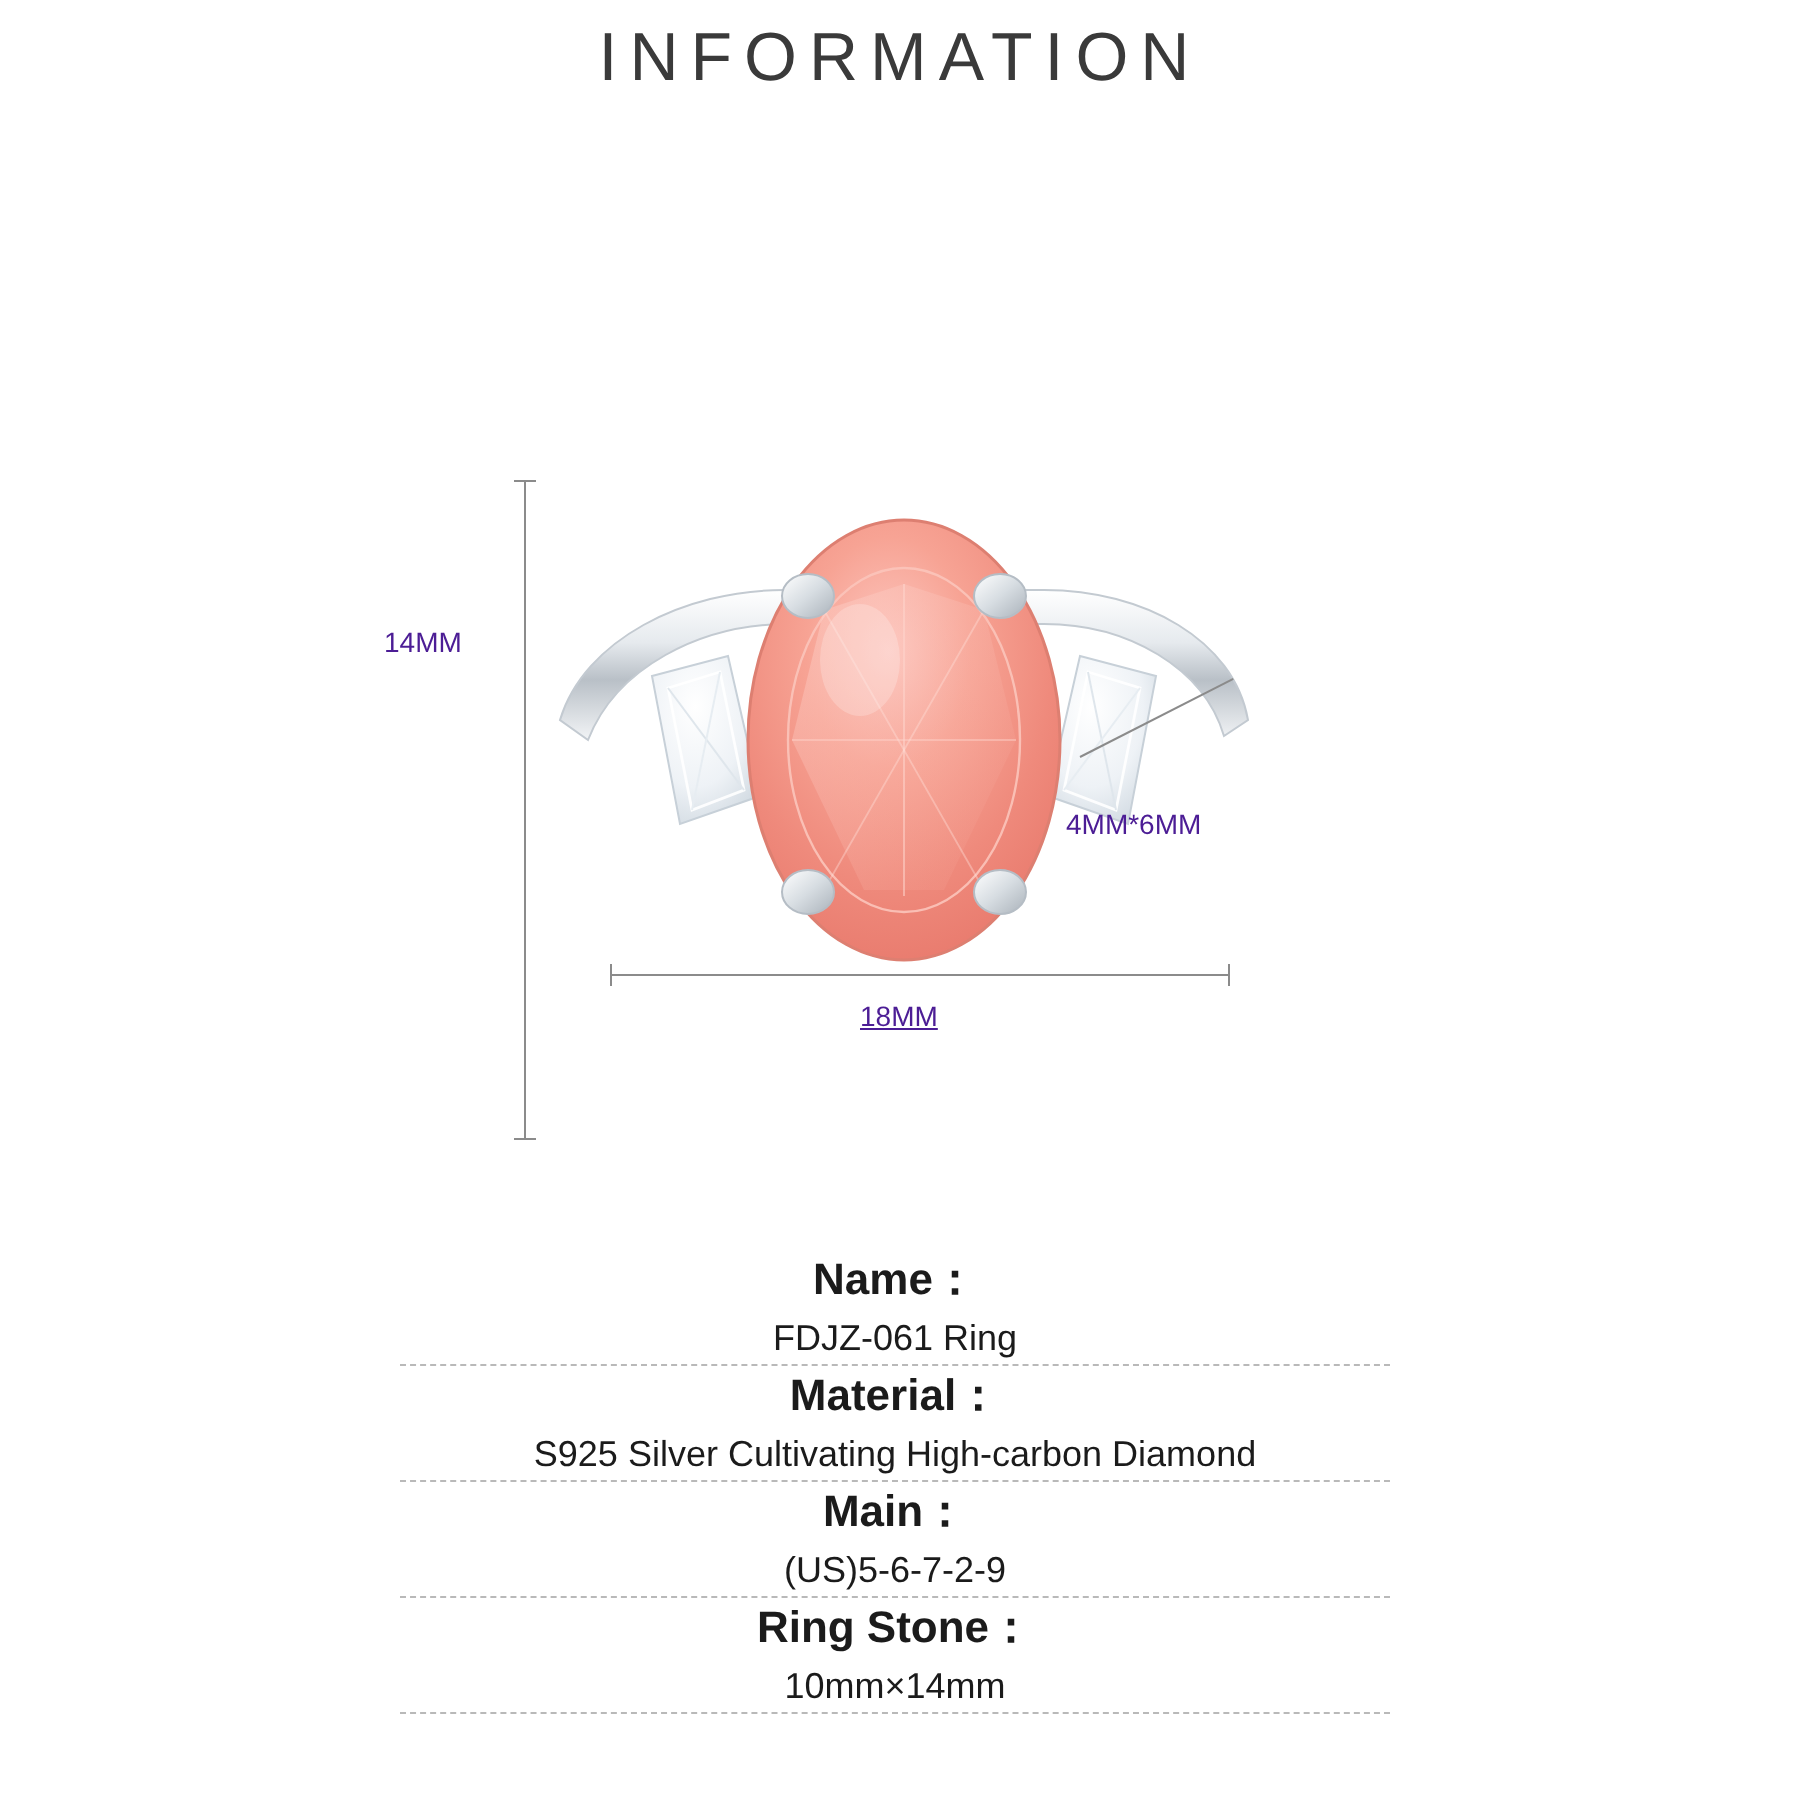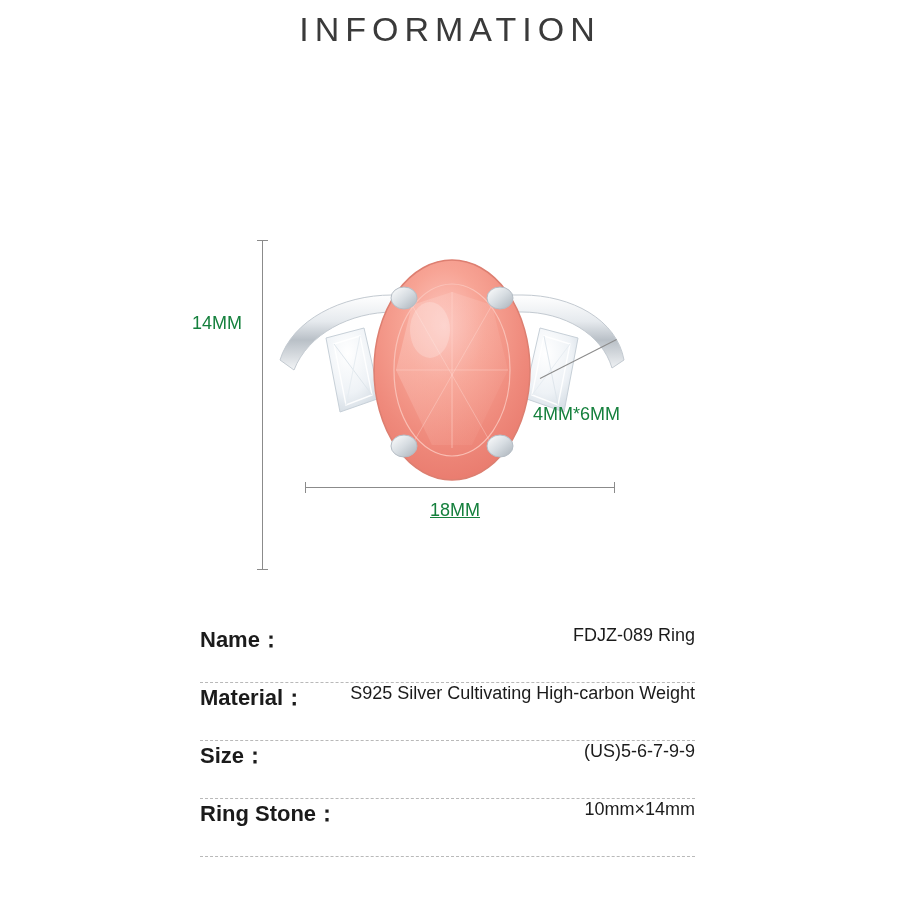--- a/index.html
+++ b/index.html
@@ -105,42 +105,43 @@
     top: 238px;
     width: 86px;
     height: 1px;
     background: #8b8b8b;
     transform: rotate(-27deg);
     transform-origin: left center;
   }
 
   .meas-label {
     position: absolute;
-    font-size: 18px;
-    color: #15803d;
+    font-size: 14px;
+    color: #4c1d95;
     white-space: nowrap;
   }
   .label-14mm { left: 192px; top: 173px; }
   .label-18mm { left: 430px; top: 360px; text-decoration: underline; }
   .label-4x6mm { left: 533px; top: 264px; }
 
   
   .spec-table {
     position: absolute;
     left: 200px;
     top: 625px;
     width: 495px;
   }
   .spec-row {
     display: flex;
-    align-items: flex-start;
+    align-items: center;
     justify-content: space-between;
     height: 55px;
     border-bottom: 1px dashed #b9b9b9;
     padding-bottom: 2px;
+    flex-direction: column;
   }
   .spec-key {
     font-size: 22px;
     font-weight: 700;
     color: #1b1b1b;
     white-space: nowrap;
   }
   .spec-val {
     font-size: 18px;
     color: #1b1b1b;
@@ -231,29 +232,29 @@
     <div class="meas-line-d"></div>
 
     <div class="meas-label label-14mm">14MM</div>
     <div class="meas-label label-18mm">18MM</div>
     <div class="meas-label label-4x6mm">4MM*6MM</div>
   </div>
 
   <div class="spec-table">
     <div class="spec-row">
       <span class="spec-key">Name：</span>
-      <span class="spec-val">FDJZ-089 Ring</span>
+      <span class="spec-val">FDJZ-061 Ring</span>
     </div>
     <div class="spec-row">
       <span class="spec-key">Material：</span>
-      <span class="spec-val">S925 Silver Cultivating High-carbon Weight</span>
-    </div>
-    <div class="spec-row">
-      <span class="spec-key">Size：</span>
-      <span class="spec-val">(US)5-6-7-9-9</span>
+      <span class="spec-val">S925 Silver Cultivating High-carbon Diamond</span>
+    </div>
+    <div class="spec-row">
+      <span class="spec-key">Main：</span>
+      <span class="spec-val">(US)5-6-7-2-9</span>
     </div>
     <div class="spec-row">
       <span class="spec-key">Ring Stone：</span>
       <span class="spec-val">10mm×14mm</span>
     </div>
   </div>
 
 </div>
 
 </body></html>

